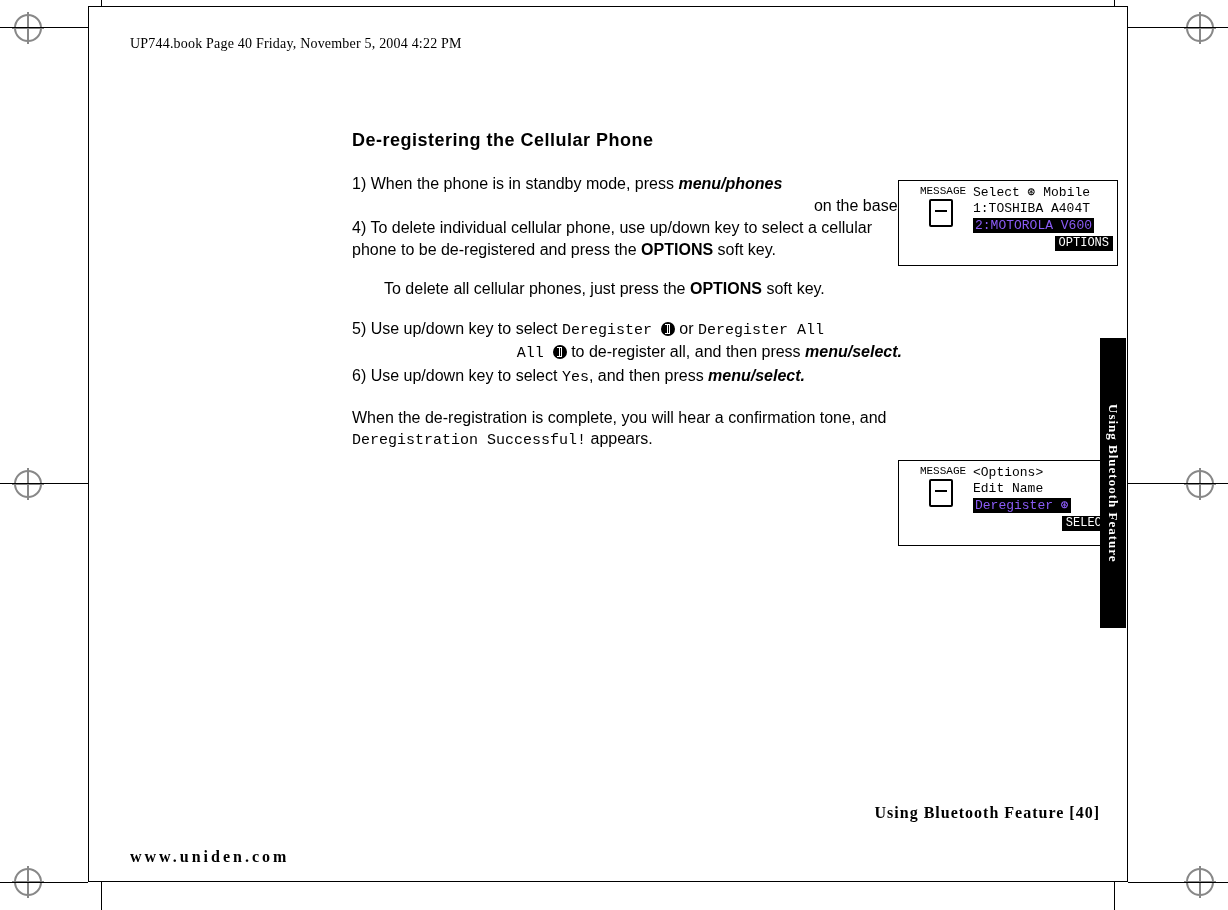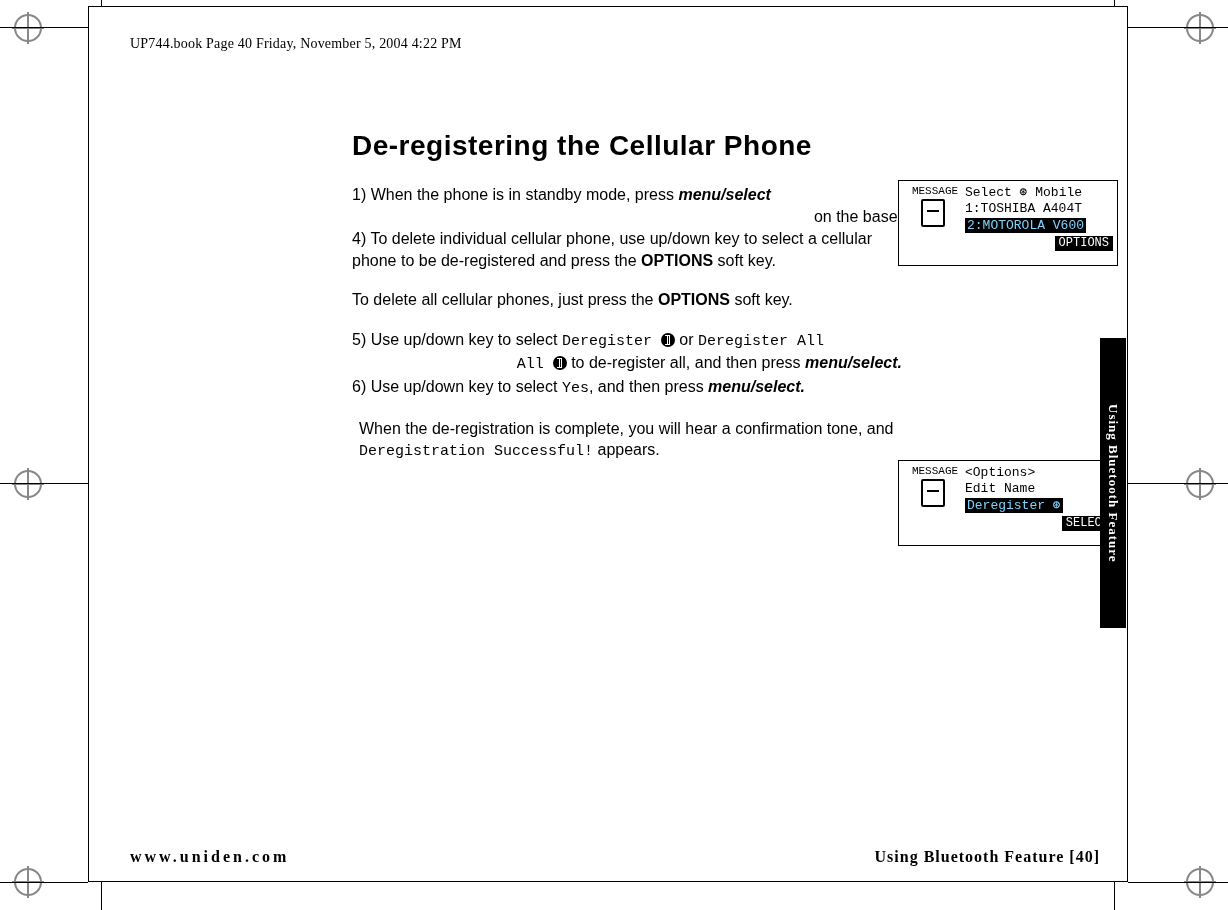--- a/index.html
+++ b/index.html
@@ -35,21 +35,21 @@
     letter-spacing: 0.2px;
   }
 
   .content {
     position: absolute;
     left: 352px;
     top: 130px;
     width: 550px;
   }
   h2.section {
-    font-size: 28px;
+    font-size: 18px;
     font-weight: bold;
     letter-spacing: 0.5px;
     margin: 0 0 22px 0;
   }
   .body-text {
     font-size: 16px;
     line-height: 1.35;
   }
   .step { margin: 0 0 1px 0; }
   .indent { padding-left: 22px; display:block;text-align:right; }
@@ -107,37 +107,37 @@
     position: absolute;
     left: 130px;
     bottom: 44px;
     width: 970px;
     display:flex;
     justify-content: space-between;
     font-family: "Times New Roman", serif;
     font-weight: bold;
     font-size: 16px;
   }
-  .footer .url { letter-spacing: 3px; }
+  .footer .url { letter-spacing: 3px; margin-top: 44px; }
   .footer .right { letter-spacing: 1px; text-align: right; }
 
   
   .lcd-box {
     position: absolute;
     width: 220px;
     border: 1.5px solid #000;
     font-family: "Courier New", monospace;
     font-size: 13px;
     line-height: 1.25;
-    padding: 4px 4px 4px 8px;
+    padding: 4px 4px 4px 16px;
     box-sizing: border-box;
     background:#fff;
   }
   .lcd-box .row { white-space: pre; }
-  .lcd-box .hl { background:#000; color:#7dd3fc; padding:0 2px; }
+  .lcd-box .hl { background:#000; color:#8b5cf6; padding:0 2px; }
   .lcd-box .msg-icon {
     display:inline-block;
     width:20px; height:24px;
     border:2px solid #000;
     border-radius:2px;
     vertical-align: top;
     margin-right:4px;
     position:relative;
   }
   .lcd-box .msg-icon::after{
@@ -204,40 +204,40 @@
 
 <div class="page-frame"></div>
 
 <div class="header-line">UP744.book  Page 40  Friday, November 5, 2004  4:22 PM</div>
 
 <div class="content">
   <h2 class="section">De-registering the Cellular Phone</h2>
 
   <div class="body-text">
     <div class="step">
-      <span>1) When the phone is in standby mode, press </span><span class="bolditalic">menu/select</span>
+      <span>1) When the phone is in standby mode, press </span><span class="bolditalic">menu/phones</span>
       <span class="indent"> on the base.</span>
     </div>
     <div class="step">
       <span>4) To delete individual cellular phone, use up/down key to select a cellular phone to be de-registered and press the </span><span class="bold">OPTIONS</span><span> soft key.</span>
     </div>
 
-    <div class="para" style="width:640px;">
+    <div class="para" style="width:640px;margin-left:32px;">
       <span>To delete all cellular phones, just press the </span><span class="bold">OPTIONS</span><span> soft key.</span>
     </div>
 
     <div class="step">
       <span>5) Use up/down key to select </span><span class="lcd">Deregister </span><span class="bt-icon"></span><span> or </span><span class="lcd">Deregister All </span>
       <span class="indent"><span class="lcd">All </span><span class="bt-icon"></span><span> to de-register all, and then press </span><span class="bolditalic">menu/select.</span></span>
     </div>
     <div class="step">
       <span>6) Use up/down key to select </span><span class="lcd">Yes</span><span>, and then press </span><span class="bolditalic">menu/select.</span>
     </div>
 
-    <div class="para" style="width:560px;margin-left:7px;">
+    <div class="para" style="width:560px;">
       <span>When the de-registration is complete, you will hear a confirmation tone, and </span><span class="lcd">Deregistration Successful!</span><span> appears.</span>
     </div>
   </div>
 </div>
 
 <div class="lcd-box lcd1">
   <div class="left-col">
     <span>MESSAGE</span>
     <span class="msg-icon"></span>
   </div>

